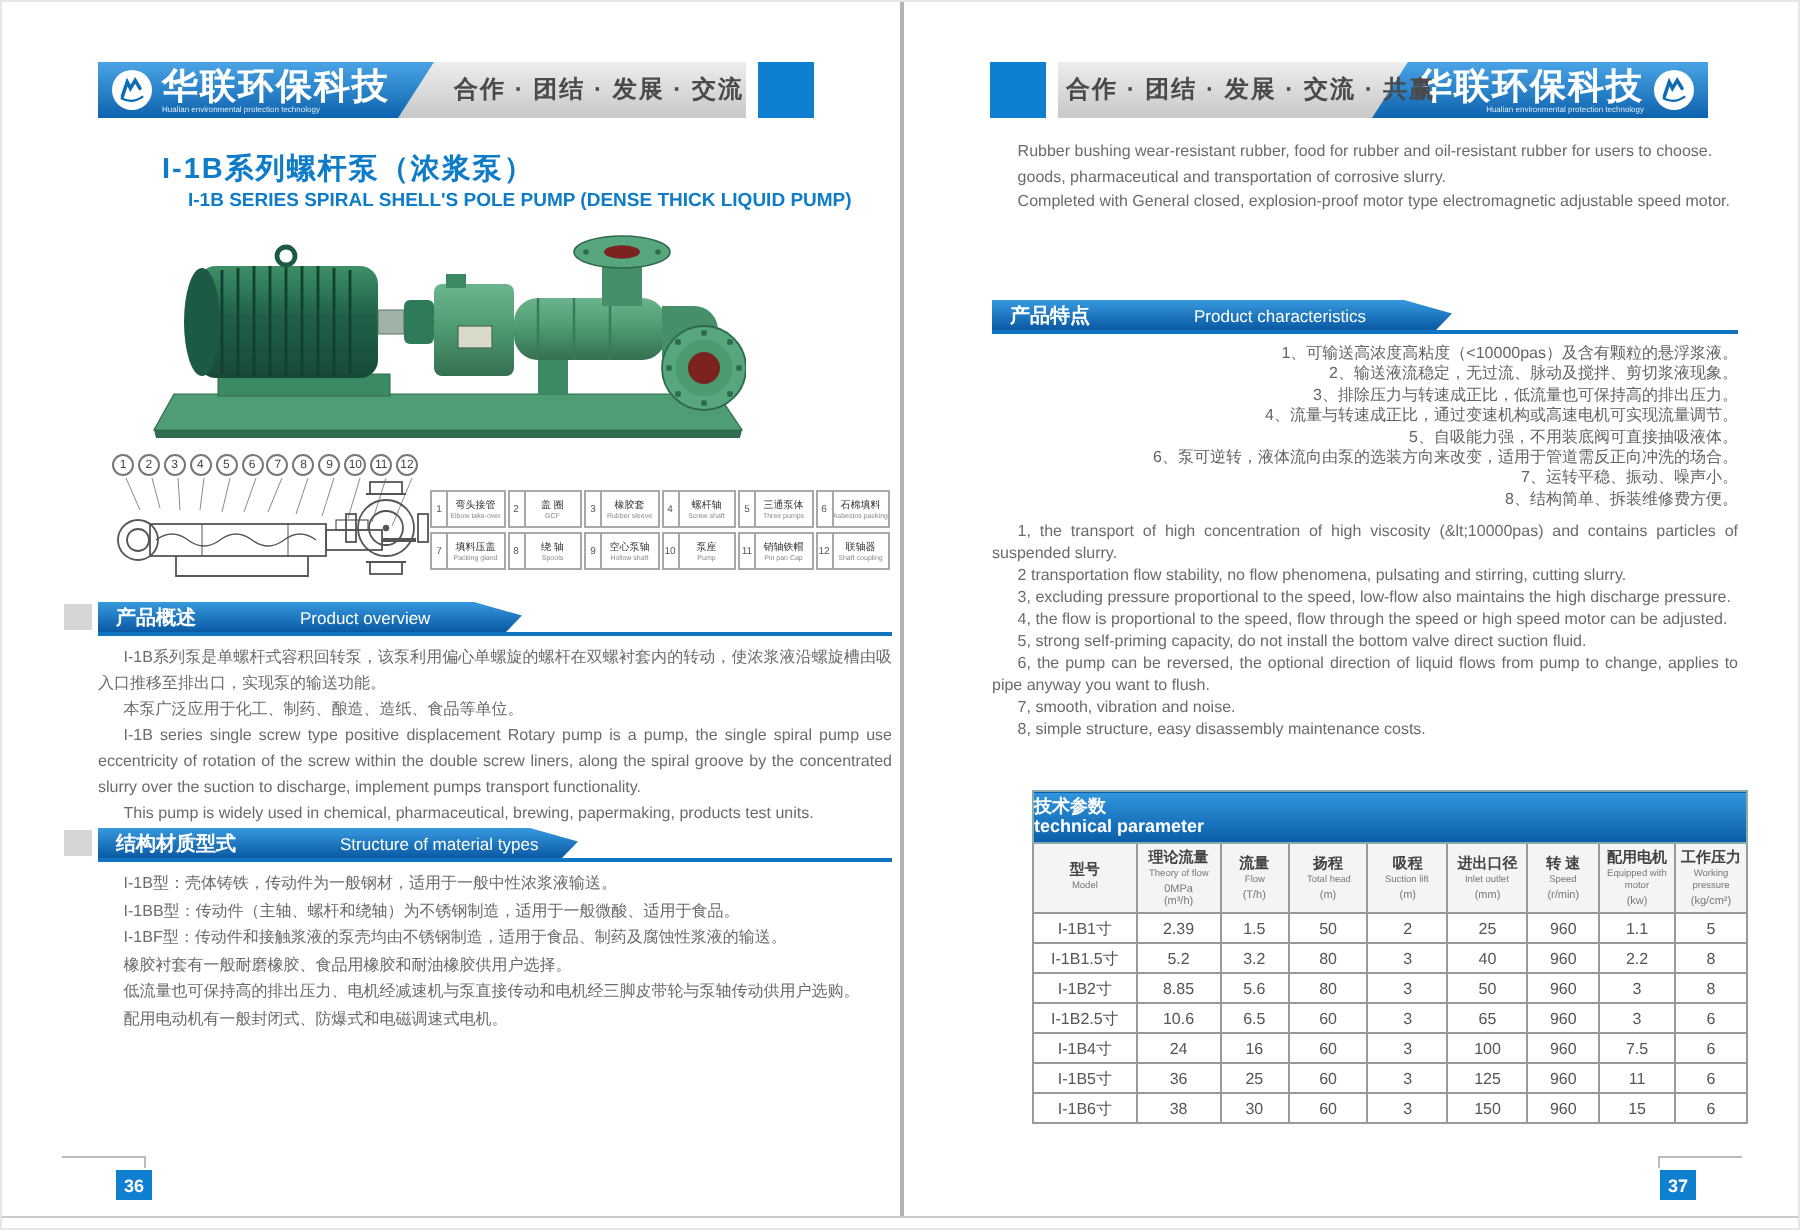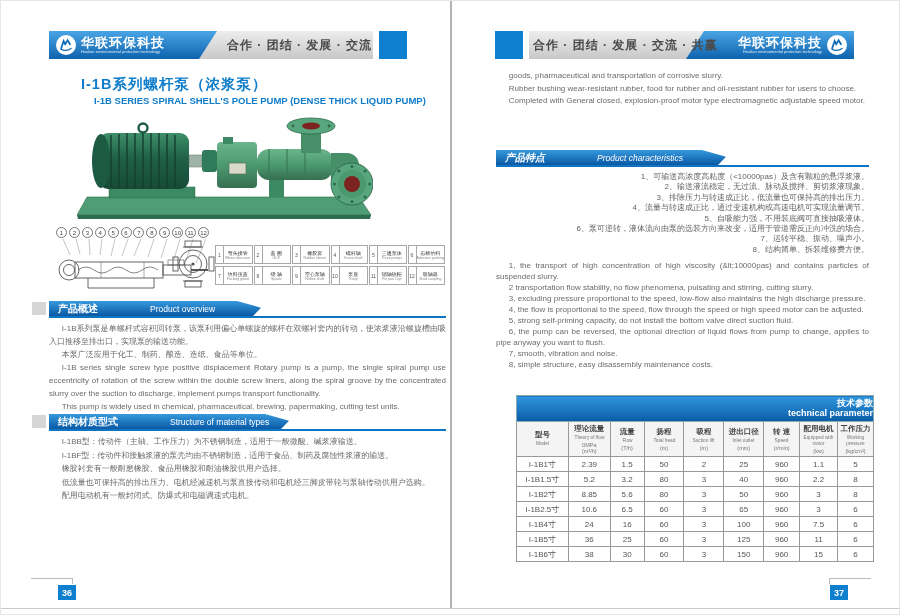--- a/index.html
+++ b/index.html
@@ -7,21 +7,21 @@
   body { font-family:"Liberation Sans","DejaVu Sans",sans-serif; }
   #canvas { position:relative; width:900px; height:615px; background:#fff; border:1px solid #e6e6e6; overflow:hidden; }
   .abs { position:absolute; }
 
   
   .headbar { height:28px; background:linear-gradient(180deg,#ededed,#c8c8c8); overflow:hidden; }
   .hb-blue { position:absolute; top:0; bottom:0; background:linear-gradient(180deg,#4aa4e4,#0d63ae); color:#fff; display:flex; align-items:center; gap:5px; }
   .hb-blue.left { left:0; width:168px; padding-left:7px; clip-path:polygon(0 0,100% 0,calc(100% - 18px) 100%,0 100%); }
   .hb-blue.right { right:0; width:168px; padding-left:20px; clip-path:polygon(18px 0,100% 0,100% 100%,0 100%); justify-content:flex-end; padding-right:7px; }
   .brand-box { display:flex; flex-direction:column; line-height:1; }
-  .brand { font-size:13px; font-weight:bold; letter-spacing:1px; white-space:nowrap; }
+  .brand { font-size:18px; font-weight:bold; letter-spacing:1px; white-space:nowrap; }
   .brand-sub { font-size:4px; opacity:.85; margin-top:1px; white-space:nowrap; }
   .logo-badge { width:20px; height:20px; background:#fff; border-radius:50%; display:flex; align-items:center; justify-content:center; flex:0 0 auto; }
   .logo-badge svg { width:16px; height:16px; }
   .slogan { position:absolute; top:50%; transform:translateY(-50%); font-size:12px; font-weight:bold; color:#4a4a4a; letter-spacing:1px; white-space:nowrap; }
   .accent-square { width:28px; height:28px; background:#0f7fd0; }
 
   
   .title-cn { font-size:14.5px; font-weight:bold; color:#0e7cc9; letter-spacing:1px;margin-left:32px; }
   .title-en { font-size:9.5px; font-weight:bold; color:#0e7cc9; }
 
@@ -48,21 +48,21 @@
   .pnum { width:8px; border-right:1px solid #a8a8a8; font-size:5px; color:#555; display:flex; align-items:center; justify-content:center; }
   .pbody { flex:1; display:flex; flex-direction:column; align-items:center; justify-content:center; overflow:hidden; }
   .pcn { font-size:5px; color:#333; white-space:nowrap; }
   .pen { font-size:3.5px; color:#888; white-space:nowrap; }
 
   .numrow { display:flex; justify-content:space-between; width:153px; }
   .cnum { width:11px; height:11px; border:1px solid #777; border-radius:50%; font-size:6px; color:#444; background:#fff; display:flex; align-items:center; justify-content:center; }
 
   
   table.ttable { border-collapse:collapse; width:358px; background:#fff; }
-  .ttable .tbanner { background:linear-gradient(180deg,#2f96dd,#0b5ca8); color:#fff; font-weight:bold; font-size:9px; line-height:10px; padding:2px 0 3px; border:1px solid #8aa; text-align:right; }
+  .ttable .tbanner { background:linear-gradient(180deg,#2f96dd,#0b5ca8); color:#fff; font-weight:bold; font-size:9px; line-height:10px; padding:2px 0 3px; border:1px solid #8aa; text-align:left; }
   .ttable th { border:1px solid #999; background:#f4f4f4; padding:2px 0; vertical-align:middle; }
   .ttable td { border:1px solid #999; text-align:center; height:15px; font-size:8px; color:#555; }
   .hcn { font-size:7.5px; font-weight:bold; color:#444; display:block; }
   .hen { font-size:5px; font-weight:normal; color:#777; display:block; transform:scale(.95); }
   .hunit { font-size:5.5px; font-weight:normal; color:#777; display:block; white-space:pre-line; margin-top:2px; line-height:6px; }
   .model-cell { font-size:7.5px; }
 
   
   .badge { width:18px; height:15px; background:#0f7fd0; color:#fff; font-size:9px; font-weight:bold; display:flex; align-items:center; justify-content:center; }
   .hline { background:#c9c9c9; height:1px; }
@@ -322,32 +322,33 @@
   <div class="abs banner" style="left:48px;top:300px;width:212px;">
     <span class="bcn">产品概述</span>
     <span class="ben">Product overview</span>
   </div>
   <div class="abs rule" style="left:48px;top:315px;width:397px;"></div>
   <div class="abs txt" style="left:48px;top:321px;width:397px;">
 
   <p>I-1B系列泵是单螺杆式容积回转泵，该泵利用偏心单螺旋的螺杆在双螺衬套内的转动，使浓浆液沿螺旋槽由吸入口推移至排出口，实现泵的输送功能。</p>
       <p>本泵广泛应用于化工、制药、酿造、造纸、食品等单位。</p>
       <p>I-1B series single screw type positive displacement Rotary pump is a pump, the single spiral pump use eccentricity of rotation of the screw within the double screw liners, along the spiral groove by the concentrated slurry over the suction to discharge, implement pumps transport functionality.</p>
-      <p>This pump is widely used in chemical, pharmaceutical, brewing, papermaking, cutting test units.</p>
+      <p>This pump is widely used in chemical, pharmaceutical, brewing, papermaking, products test units.</p>
     </div>
 
   <div class="abs side-square" style="left:31px;top:414px;"></div>
   <div class="abs banner" style="left:48px;top:413px;width:240px;">
     <span class="bcn">结构材质型式</span>
     <span class="ben">Structure of material types</span>
   </div>
   <div class="abs rule" style="left:48px;top:428px;width:397px;"></div>
   <div class="abs txt" style="left:48px;top:434px;width:397px;line-height:13.5px;">
 
-      <p>I-1BB型：传动件（主轴、工作压力）为不锈钢制造，适用于一般微酸、碱浆液输送。</p>
+  <p>I-1B型：壳体铸铁，传动件为一般钢材，适用于一般中性浓浆液输送。</p>
+      <p>I-1BB型：传动件（主轴、螺杆和绕轴）为不锈钢制造，适用于一般微酸、适用于食品。</p>
       <p>I-1BF型：传动件和接触浆液的泵壳均由不锈钢制造，适用于食品、制药及腐蚀性浆液的输送。</p>
       <p>橡胶衬套有一般耐磨橡胶、食品用橡胶和耐油橡胶供用户选择。</p>
       <p>低流量也可保持高的排出压力、电机经减速机与泵直接传动和电机经三脚皮带轮与泵轴传动供用户选购。</p>
       <p>配用电动机有一般封闭式、防爆式和电磁调速式电机。</p>
     </div>
 
   <div class="abs accent-square" style="left:494px;top:30px;"></div>
   <div class="abs headbar" style="left:528px;top:30px;width:325px;">
     <div class="hb-blue right">
       <span class="brand-box" style="text-align:right;">
@@ -359,26 +360,26 @@
             <path d="M4 14 L7 5 L9 9 L12 4 L15 9" fill="none" stroke="#0f6cb4" stroke-width="2.2" stroke-linecap="round"></path>
             <path d="M3 15 Q10 19 17 14" fill="none" stroke="#0f6cb4" stroke-width="1.4"></path>
           </svg>
       </span>
     </div>
     <div class="slogan" style="left:4px;right:178px;text-align:center;">合作 · 团结 · 发展 · 交流 · 共赢</div>
   </div>
 
   <div class="abs txt" style="left:495px;top:69px;width:373px;line-height:12.5px;">
 
-  <p>goods, pharmaceutical and transportation of corrosive slurry.</p>
-      <p>Rubber bushing wear-resistant rubber, food for rubber and oil-resistant rubber for users to choose.</p>
+  <p>Rubber bushing wear-resistant rubber, food for rubber and oil-resistant rubber for users to choose.</p>
+      <p>goods, pharmaceutical and transportation of corrosive slurry.</p>
       <p>Completed with General closed, explosion-proof motor type electromagnetic adjustable speed motor.</p>
     </div>
 
-  <div class="abs banner" style="left:495px;top:149px;width:230px;font-style:italic;">
+  <div class="abs banner" style="left:495px;top:149px;width:230px;">
     <span class="bcn">产品特点</span>
     <span class="ben">Product characteristics</span>
   </div>
   <div class="abs rule" style="left:495px;top:164px;width:373px;"></div>
   <div class="abs features-cn" style="left:495px;top:171px;width:373px;">
 
   <p>1、可输送高浓度高粘度（&lt;10000pas）及含有颗粒的悬浮浆液。</p>
       <p>2、输送液流稳定，无过流、脉动及搅拌、剪切浆液现象。</p>
       <p>3、排除压力与转速成正比，低流量也可保持高的排出压力。</p>
       <p>4、流量与转速成正比，通过变速机构或高速电机可实现流量调节。</p>

